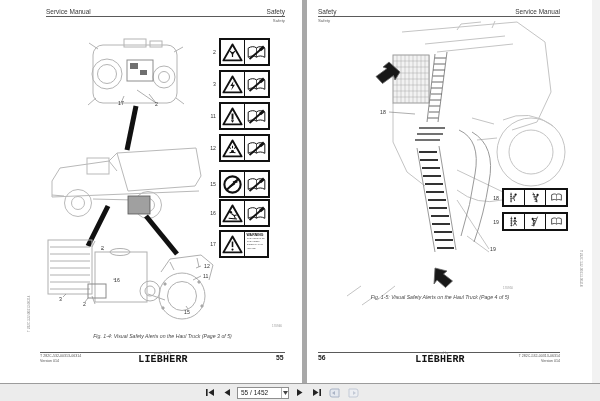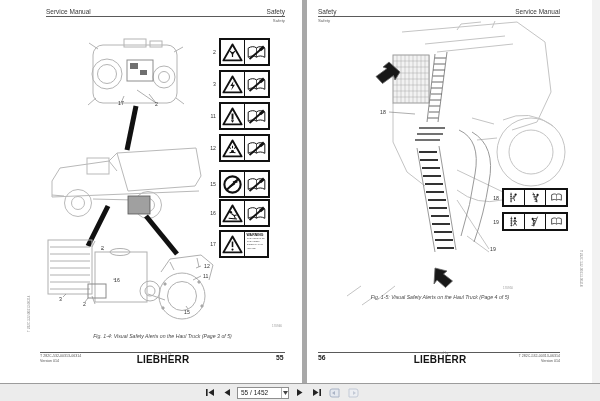--- a/index.html
+++ b/index.html
@@ -15,21 +15,21 @@
 
   
   .hdr{position:absolute;top:8px;font-size:6.5px;color:#3a3a3a;}
   .hdr-rule{position:absolute;top:16px;height:1px;background:#5a5a5a;}
   .hdr-sub{position:absolute;top:18px;font-size:4.3px;color:#6a6a6a;}
   .ftr-rule{position:absolute;top:352px;height:1px;background:#5a5a5a;}
   .docnum{position:absolute;top:354px;font-size:3.6px;line-height:4.6px;color:#555;}
   .pagenum{position:absolute;top:354px;font-size:6.8px;font-weight:bold;color:#222;}
   .logo{position:absolute;top:351px;width:70px;text-align:center;}
   .logo .pb{font-size:3px;color:#777;letter-spacing:.2px;}
-  .logo .lh{font-size:10px;font-weight:800;color:#141414;letter-spacing:.2px;line-height:9px;}
+  .logo .lh{font-size:10px;font-weight:800;color:#141414;letter-spacing:.2px;line-height:9px;font-family:Liberation Mono, monospace;}
   .caption{position:absolute;font-size:5.2px;font-style:italic;color:#4a4a4a;text-align:center;}
   .figid{position:absolute;font-size:3px;color:#999;}
   .margin-rot{position:absolute;font-size:3.2px;color:#909090;white-space:nowrap;transform-origin:0 0;}
 
   
   .co{position:absolute;font-size:5.2px;color:#333;}
 
   
   .slabel{position:absolute;left:200px;display:flex;align-items:center;}
   .snum{width:16px;text-align:right;font-size:5.2px;color:#333;margin-right:3px;}

